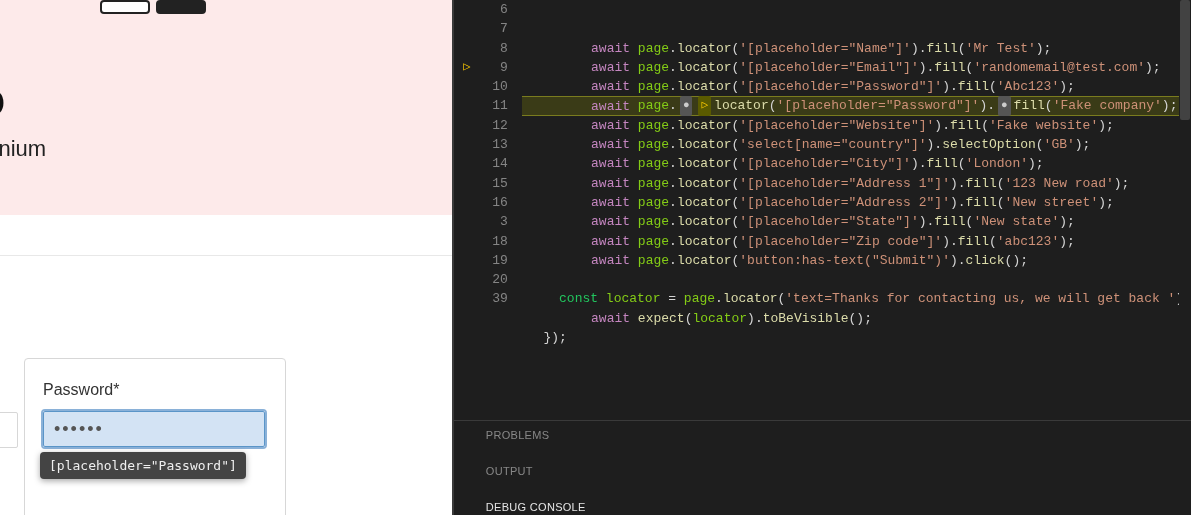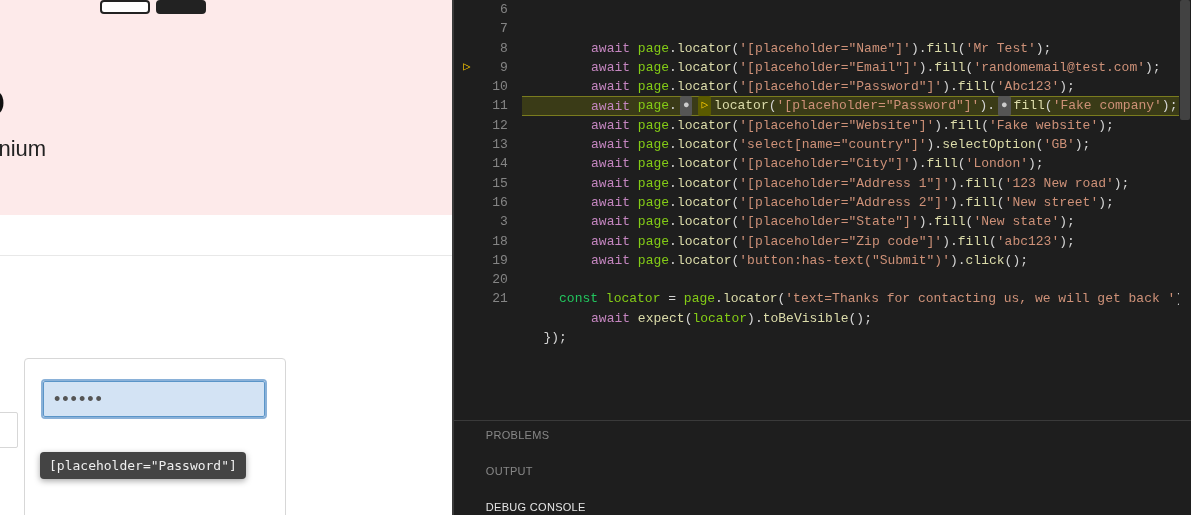--- a/index.html
+++ b/index.html
@@ -208,20 +208,21 @@
       <div class="top-btn dark"></div>
     </div>
     <div class="logo-text">o</div>
     <div class="sub-text">th Selenium</div>
   </div>
   <div class="white-divider"></div>
 
   <div class="left-ghost-input"></div>
 
   <div class="form-card">
+    <div class="field-label">Password*</div>
     <input class="pw-input" type="password" value="••••••" style="">
   </div>
   <div class="selector-tooltip">[placeholder="Password"]</div>
 </div>
 
 <div class="right-pane">
   <div class="editor-scroll">
     <div class="glyph-col" id="glyphs">
         <div class="bp-glyph"></div>
         <div class="bp-glyph"></div>
@@ -249,21 +250,21 @@
         <div>11</div>
         <div>12</div>
         <div>13</div>
         <div>14</div>
         <div>15</div>
         <div>16</div>
         <div>3</div>
         <div>18</div>
         <div>19</div>
         <div>20</div>
-        <div>21</div>
+        <div>39</div>
       </div>
     <div class="code-area" id="code">
       <div class="code-line"><span class="indent">    </span><span class="kw-await">await </span><span class="ident">page</span><span class="punct">.</span><span class="method">locator</span><span class="punct">(</span><span class="str">'[placeholder="Name"]'</span><span class="punct">).</span><span class="method">fill</span><span class="punct">(</span><span class="str">'Mr Test'</span><span class="punct">);</span></div><div class="code-line"><span class="indent">    </span><span class="kw-await">await </span><span class="ident">page</span><span class="punct">.</span><span class="method">locator</span><span class="punct">(</span><span class="str">'[placeholder="Email"]'</span><span class="punct">).</span><span class="method">fill</span><span class="punct">(</span><span class="str">'randomemail@test.com'</span><span class="punct">);</span></div><div class="code-line"><span class="indent">    </span><span class="kw-await">await </span><span class="ident">page</span><span class="punct">.</span><span class="method">locator</span><span class="punct">(</span><span class="str">'[placeholder="Password"]'</span><span class="punct">).</span><span class="method">fill</span><span class="punct">(</span><span class="str">'Abc123'</span><span class="punct">);</span></div><div class="code-line hl"><span class="indent">    </span><span class="kw-await">await </span><span class="ident">page</span><span class="punct">.</span><span class="inl-step">●</span><span class="inl-step play">▷</span><span class="method">locator</span><span class="punct">(</span><span class="str">'[placeholder="Password"]'</span><span class="punct">).</span><span class="inl-step">●</span><span class="method">fill</span><span class="punct">(</span><span class="str">'Fake company'</span><span class="punct">);</span></div><div class="code-line"><span class="indent">    </span><span class="kw-await">await </span><span class="ident">page</span><span class="punct">.</span><span class="method">locator</span><span class="punct">(</span><span class="str">'[placeholder="Website"]'</span><span class="punct">).</span><span class="method">fill</span><span class="punct">(</span><span class="str">'Fake website'</span><span class="punct">);</span></div><div class="code-line"><span class="indent">    </span><span class="kw-await">await </span><span class="ident">page</span><span class="punct">.</span><span class="method">locator</span><span class="punct">(</span><span class="str">'select[name="country"]'</span><span class="punct">).</span><span class="method">selectOption</span><span class="punct">(</span><span class="str">'GB'</span><span class="punct">);</span></div><div class="code-line"><span class="indent">    </span><span class="kw-await">await </span><span class="ident">page</span><span class="punct">.</span><span class="method">locator</span><span class="punct">(</span><span class="str">'[placeholder="City"]'</span><span class="punct">).</span><span class="method">fill</span><span class="punct">(</span><span class="str">'London'</span><span class="punct">);</span></div><div class="code-line"><span class="indent">    </span><span class="kw-await">await </span><span class="ident">page</span><span class="punct">.</span><span class="method">locator</span><span class="punct">(</span><span class="str">'[placeholder="Address 1"]'</span><span class="punct">).</span><span class="method">fill</span><span class="punct">(</span><span class="str">'123 New road'</span><span class="punct">);</span></div><div class="code-line"><span class="indent">    </span><span class="kw-await">await </span><span class="ident">page</span><span class="punct">.</span><span class="method">locator</span><span class="punct">(</span><span class="str">'[placeholder="Address 2"]'</span><span class="punct">).</span><span class="method">fill</span><span class="punct">(</span><span class="str">'New street'</span><span class="punct">);</span></div><div class="code-line"><span class="indent">    </span><span class="kw-await">await </span><span class="ident">page</span><span class="punct">.</span><span class="method">locator</span><span class="punct">(</span><span class="str">'[placeholder="State"]'</span><span class="punct">).</span><span class="method">fill</span><span class="punct">(</span><span class="str">'New state'</span><span class="punct">);</span></div><div class="code-line"><span class="indent">    </span><span class="kw-await">await </span><span class="ident">page</span><span class="punct">.</span><span class="method">locator</span><span class="punct">(</span><span class="str">'[placeholder="Zip code"]'</span><span class="punct">).</span><span class="method">fill</span><span class="punct">(</span><span class="str">'abc123'</span><span class="punct">);</span></div><div class="code-line"><span class="indent">    </span><span class="kw-await">await </span><span class="ident">page</span><span class="punct">.</span><span class="method">locator</span><span class="punct">(</span><span class="str">'button:has-text("Submit")'</span><span class="punct">).</span><span class="method">click</span><span class="punct">(</span><span class="punct">);</span></div><div class="code-line"><span class="indent"></span></div><div class="code-line"><span class="indent">    </span><span class="kw-const">const </span><span class="ident">locator</span><span class="punct"> = </span><span class="ident">page</span><span class="punct">.</span><span class="method">locator</span><span class="punct">(</span><span class="str">'text=Thanks for contacting us, we will get back '</span><span class="punct">);</span></div><div class="code-line"><span class="indent">    </span><span class="kw-await">await </span><span class="method">expect</span><span class="punct">(</span><span class="ident">locator</span><span class="punct">).</span><span class="method">toBeVisible</span><span class="punct">(</span><span class="str"></span><span class="punct">);</span></div><div class="code-line"><span class="indent">  </span><span class="punct">});</span></div><div class="scrollbar-v">
         <div class="scroll-thumb"></div>
       </div>
     </div>
   </div>
 
   <div class="bottom-panel">
     <div class="panel-tabs">

